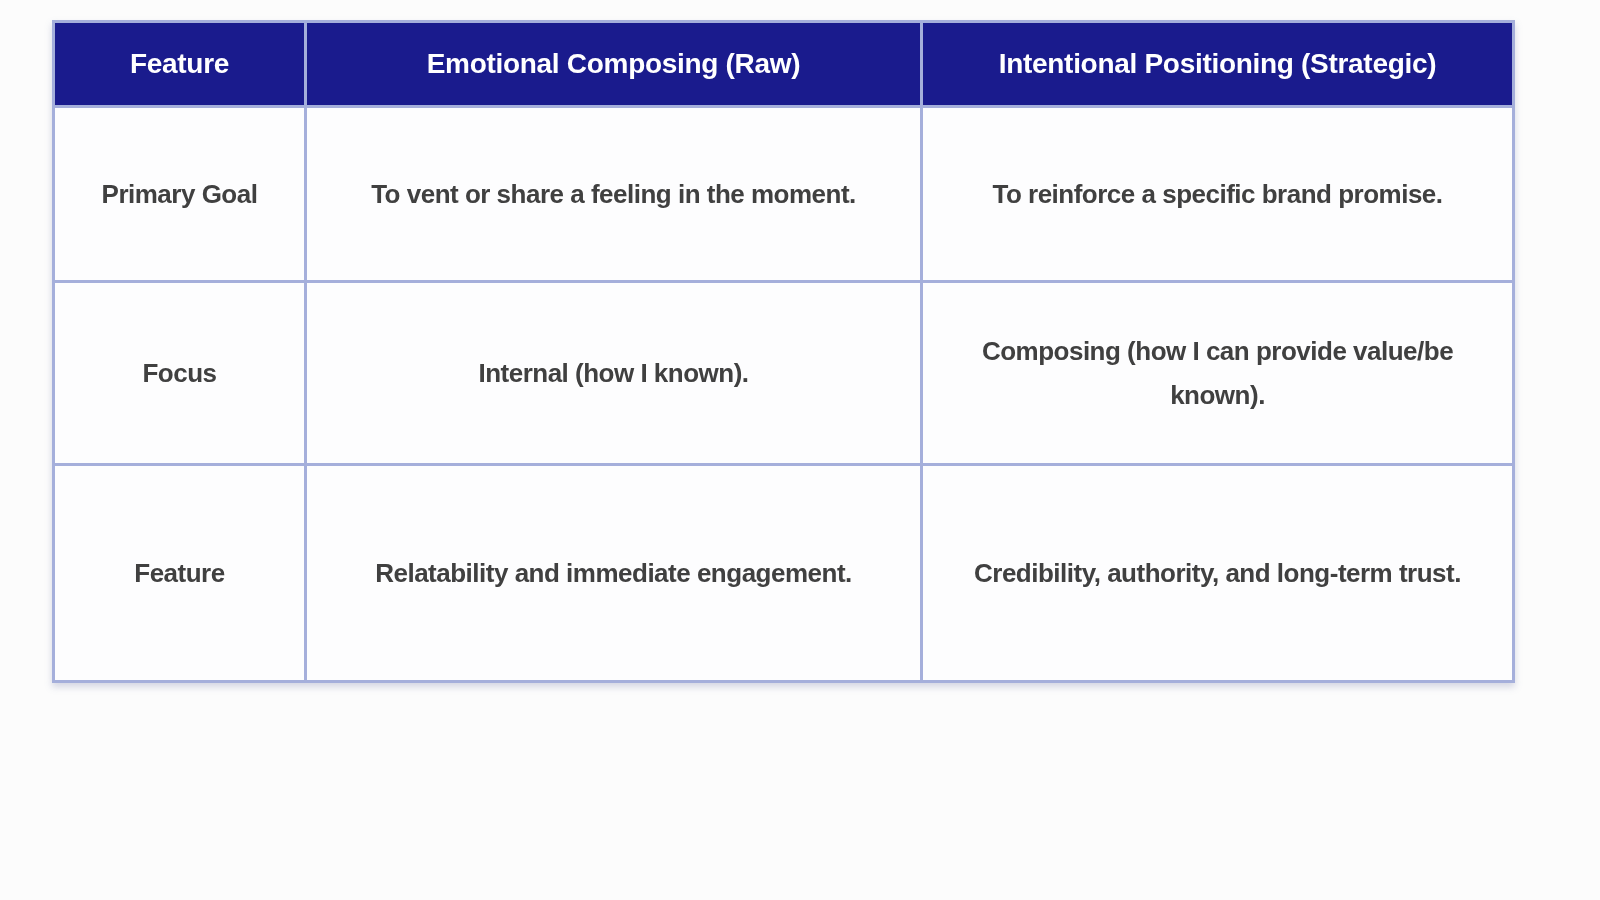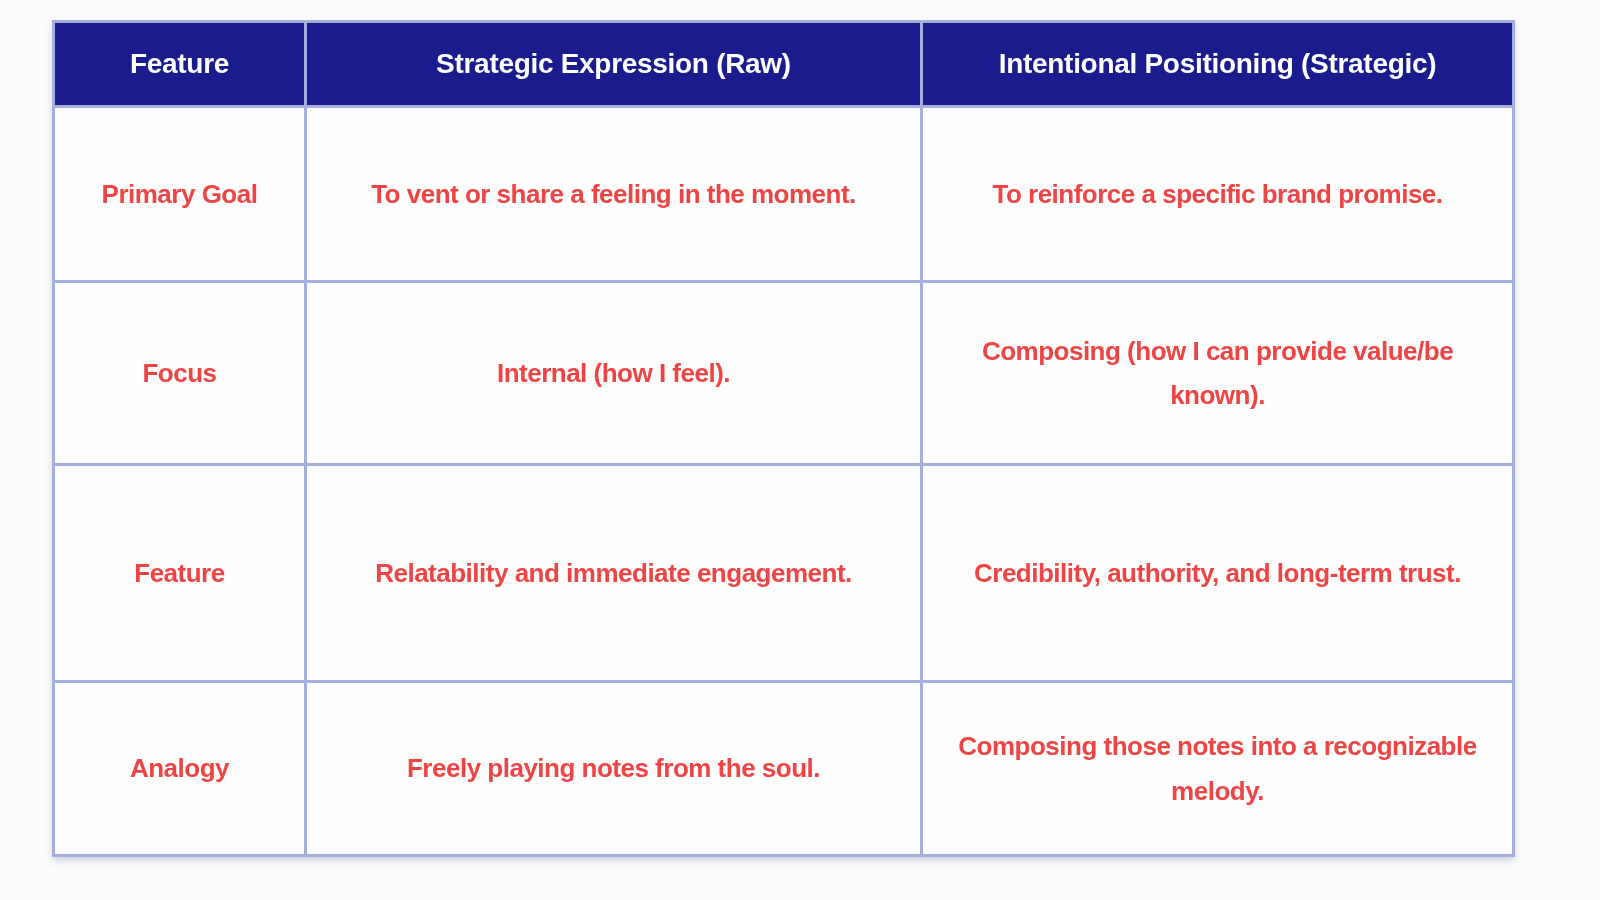--- a/index.html
+++ b/index.html
@@ -36,21 +36,21 @@
   }
   th {
     background: #1a1b8d;
     color: #ffffff;
     font-size: 28px;
     font-weight: 700;
     letter-spacing: -0.3px;
     padding: 0 10px;
   }
   td {
-    color: #ef4444;
+    color: #404040;
     font-size: 26px;
     font-weight: 700;
     letter-spacing: -0.5px;
     line-height: 1.7;
     background: #fdfdfe;
   }
   td.col-feature { padding: 0 14px; }
   td.col-raw { padding: 0 50px; margin-top: 20px; }
   td.col-strategic { padding: 8px 12px; }
   tr.hrow { height: 85px; }
@@ -65,40 +65,35 @@
 <div class="stage">
   <table class="cmp">
     <colgroup>
       <col class="c1">
       <col class="c2">
       <col class="c3">
     </colgroup>
     <thead>
       <tr class="hrow">
         <th>Feature</th>
-        <th>Strategic Expression (Raw)</th>
+        <th>Emotional Composing (Raw)</th>
         <th>Intentional Positioning (Strategic)</th>
       </tr>
     </thead>
     <tbody>
       <tr class="r1">
         <td class="col-feature">Primary Goal</td>
         <td class="col-raw">To vent or share a feeling in the moment.</td>
         <td class="col-strategic">To reinforce a specific brand promise.</td>
       </tr>
       <tr class="r2">
         <td class="col-feature">Focus</td>
-        <td class="col-raw">Internal (how I feel).</td>
+        <td class="col-raw">Internal (how I known).</td>
         <td class="col-strategic">Composing (how I can provide value/be known).</td>
       </tr>
       <tr class="r3">
         <td class="col-feature">Feature</td>
         <td class="col-raw">Relatability and immediate engagement.</td>
         <td class="col-strategic">Credibility, authority, and long-term trust.</td>
       </tr>
-      <tr class="r4">
-        <td class="col-feature">Analogy</td>
-        <td class="col-raw">Freely playing notes from the soul.</td>
-        <td class="col-strategic">Composing those notes into a recognizable melody.</td>
-      </tr>
     </tbody>
   </table>
 </div>
 
 </body></html>

